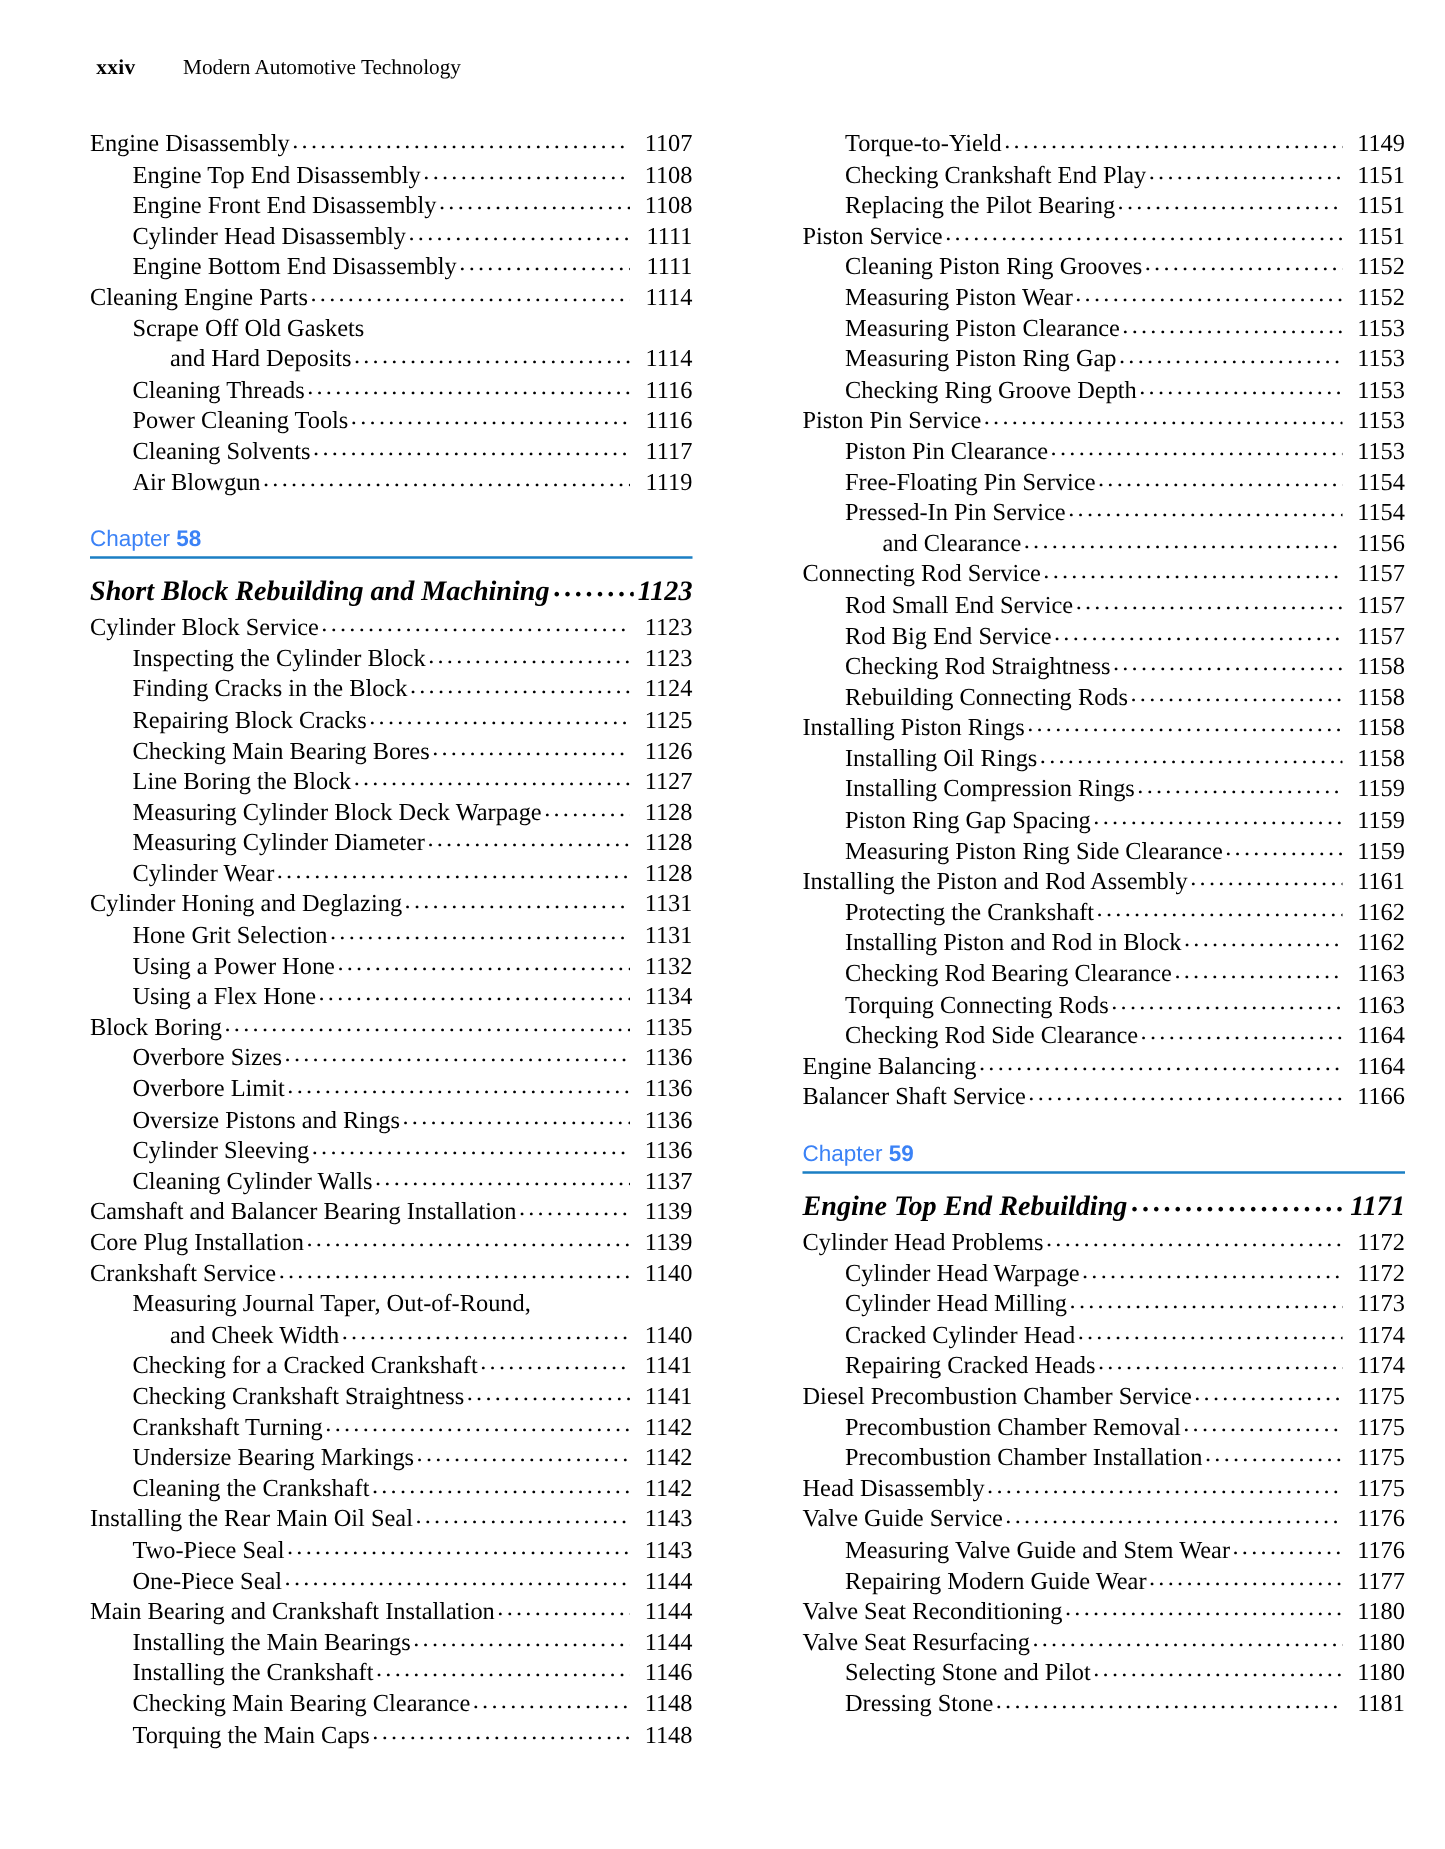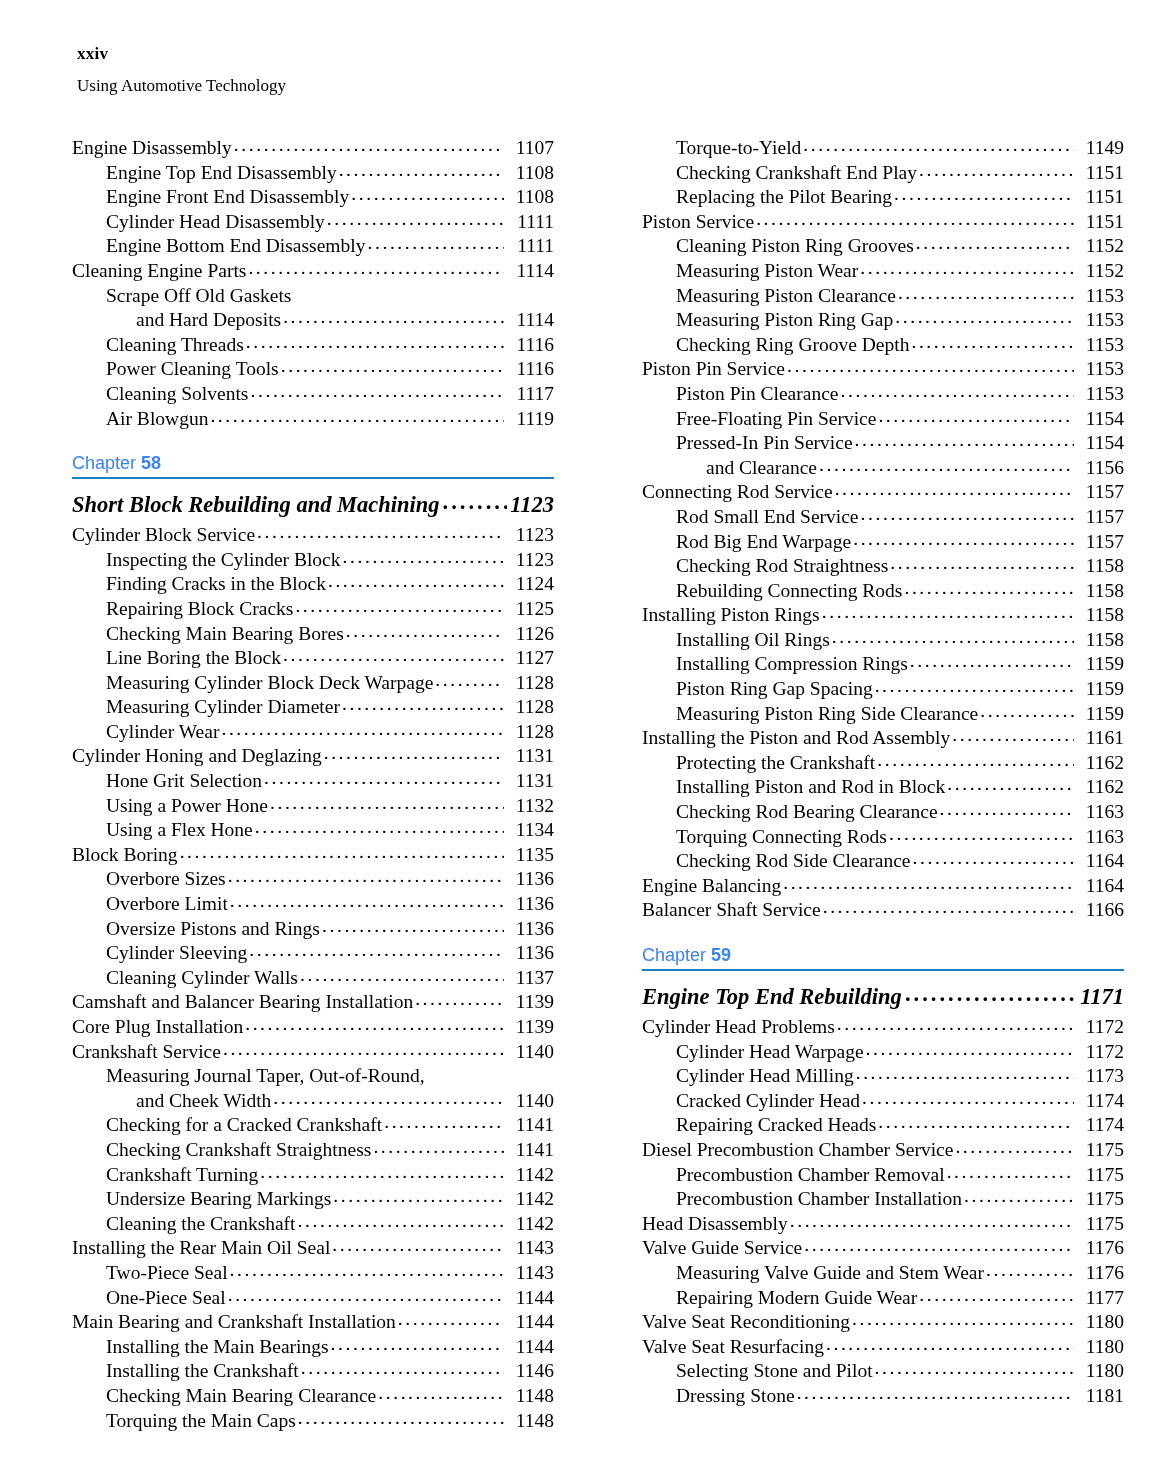--- a/index.html
+++ b/index.html
@@ -17,24 +17,23 @@
   .page {
     position: relative;
     width: 1156px;
     height: 1479px;
     box-sizing: border-box;
     padding: 44px 72px 30px 72px;
   }
   .header {
     display: flex;
     align-items: baseline;
-    gap: 12px;
+    gap: 38px;
     margin-bottom: 40px;
     padding-left: 5px;
-    flex-direction: column;
   }
   .folio {
     font-family: "Liberation Serif", serif;
     font-weight: bold;
     font-size: 17px;
     letter-spacing: 0.3px;
   }
   .book-title {
     font-family: "Liberation Serif", serif;
     font-size: 17px;
@@ -126,21 +125,21 @@
     text-align: right;
   }
 </style>
 </head>
 <body>
 
 <div class="page">
 
   <div class="header">
     <span class="folio">xxiv</span>
-    <span class="book-title">Using Automotive Technology</span>
+    <span class="book-title">Modern Automotive Technology</span>
   </div>
 
   <div class="columns">
 
     <div class="col">
       <div id="left-top">
           <div class="entry lvl1">
             <span class="label">Engine Disassembly</span>
             <span class="dots">...........................................................................................................</span>
             <span class="page-num">1107</span>
@@ -472,21 +471,21 @@
             <span class="label">Connecting Rod Service</span>
             <span class="dots">...........................................................................................................</span>
             <span class="page-num">1157</span>
           </div>
           <div class="entry lvl2">
             <span class="label">Rod Small End Service</span>
             <span class="dots">...........................................................................................................</span>
             <span class="page-num">1157</span>
           </div>
           <div class="entry lvl2">
-            <span class="label">Rod Big End Warpage</span>
+            <span class="label">Rod Big End Service</span>
             <span class="dots">...........................................................................................................</span>
             <span class="page-num">1157</span>
           </div>
           <div class="entry lvl2">
             <span class="label">Checking Rod Straightness</span>
             <span class="dots">...........................................................................................................</span>
             <span class="page-num">1158</span>
           </div>
           <div class="entry lvl2">
             <span class="label">Rebuilding Connecting Rods</span>

